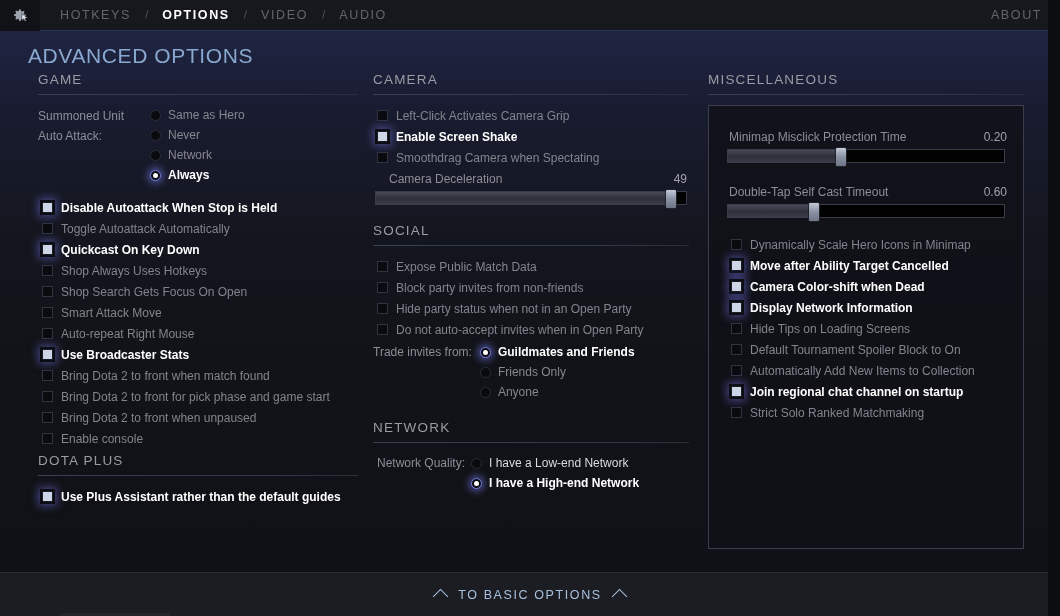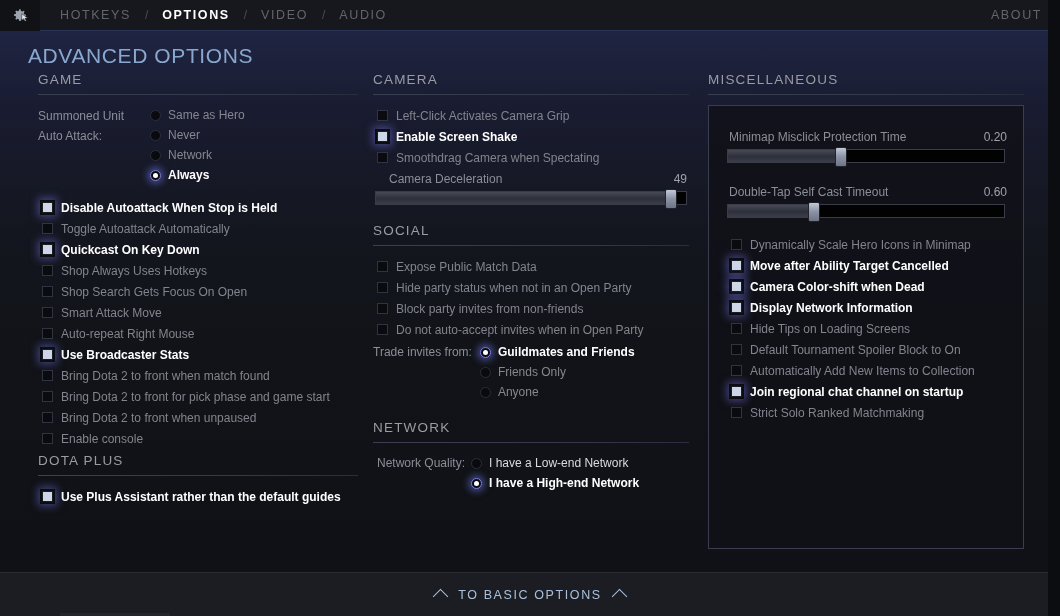--- a/index.html
+++ b/index.html
@@ -431,25 +431,25 @@
 
     <div class="sec-head">SOCIAL</div>
     <div class="sec-rule"></div>
 
     <div class="cb-row">
       <span class="cb"></span>
       <span class="cb-text">Expose Public Match Data</span>
     </div>
     <div class="cb-row">
       <span class="cb"></span>
+      <span class="cb-text">Block party invites from non-friends</span>
+    </div>
+    <div class="cb-row">
+      <span class="cb"></span>
       <span class="cb-text">Hide party status when not in an Open Party</span>
-    </div>
-    <div class="cb-row">
-      <span class="cb"></span>
-      <span class="cb-text">Block party invites from non-friends</span>
     </div>
     <div class="cb-row">
       <span class="cb"></span>
       <span class="cb-text">Do not auto-accept invites when in Open Party</span>
     </div>
 
     <div class="trade-block">
       <div class="trade-label">Trade invites from:</div>
       <div class="radio-list">
         <div class="radio-row sel">

